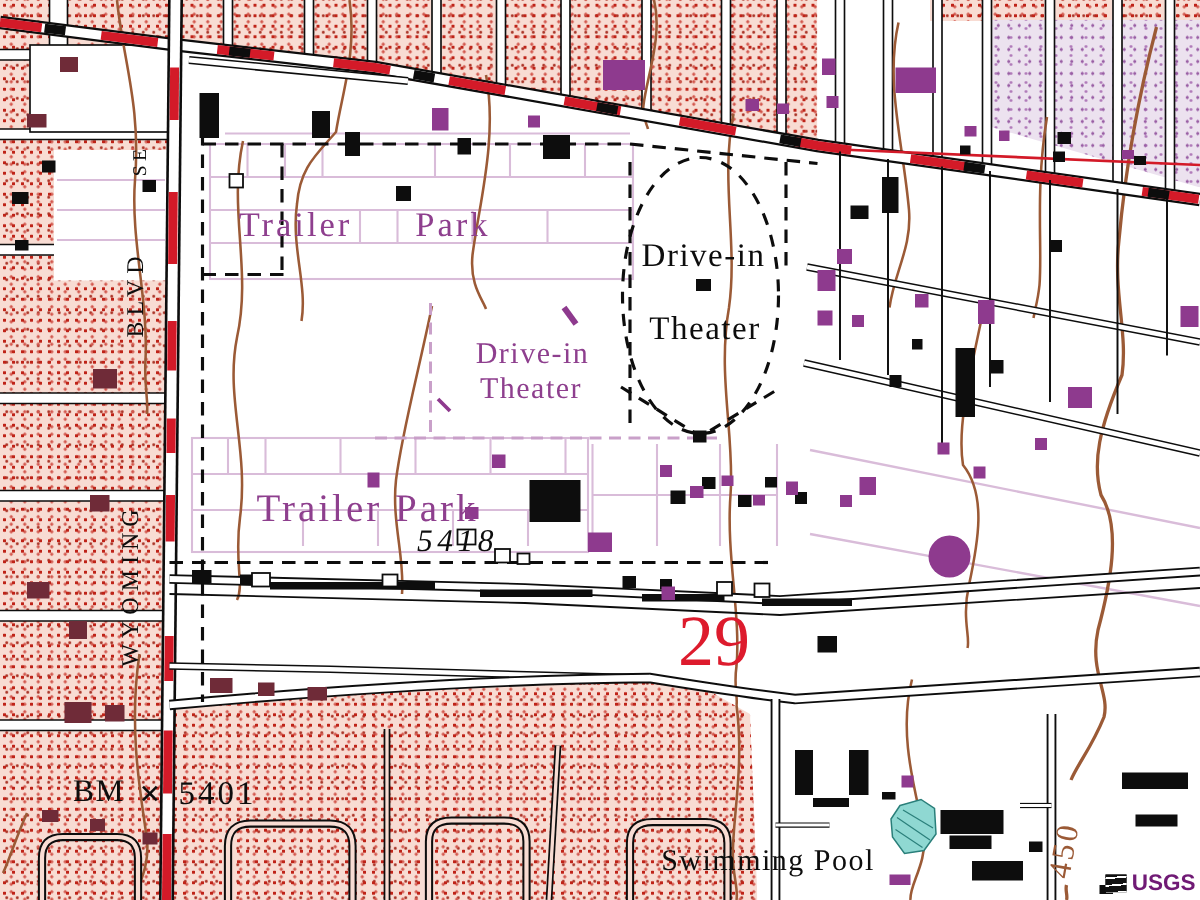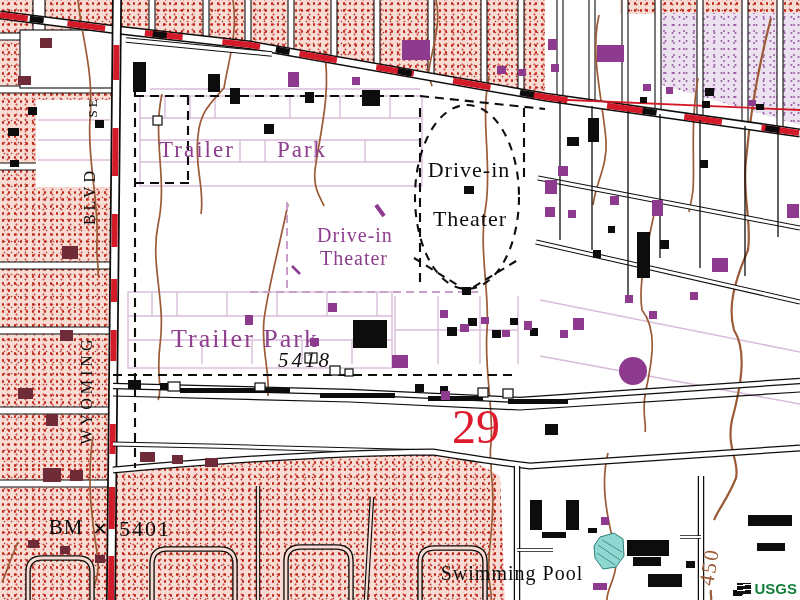--- a/index.html
+++ b/index.html
@@ -21,21 +21,21 @@
     background-color:#ece2ef;
     background-image:
       radial-gradient(circle,#9a5fa5 .95px,transparent 1.2px),
       radial-gradient(circle,#b17cba .8px,transparent 1.05px);
     background-size:7px 8px,10px 6px;
     background-position:0 0,4px 3px;
   }
   svg{position:absolute;left:0;top:0;}
   svg text{font-family:"Liberation Serif",serif;}
   .usgs{position:absolute;right:3px;bottom:3px;display:flex;align-items:center;gap:3px;
-        font-family:"Liberation Sans",sans-serif;font-weight:bold;font-size:15px;color:#15803d;margin-top:40px;}
+        font-family:"Liberation Sans",sans-serif;font-weight:bold;font-size:15px;color:#701a75;margin-top:40px;}
   .usgs-flag{width:14px;height:12px;background:#111;
         background-image:repeating-linear-gradient(175deg,#111 0 2px,#fff 2px 3.2px,#111 3.2px 5px);}
 </style>
 </head>
 <body>
 
 <div id="map">
 
   <div class="layer stip-red" style="left:0;top:0;width:113px;height:600px;"></div>
   <div class="layer stip-red" style="left:113px;top:0;width:432px;height:97px;clip-path:polygon(0px 0px,432px 0px,432px 97px,0px 28px);"></div>

